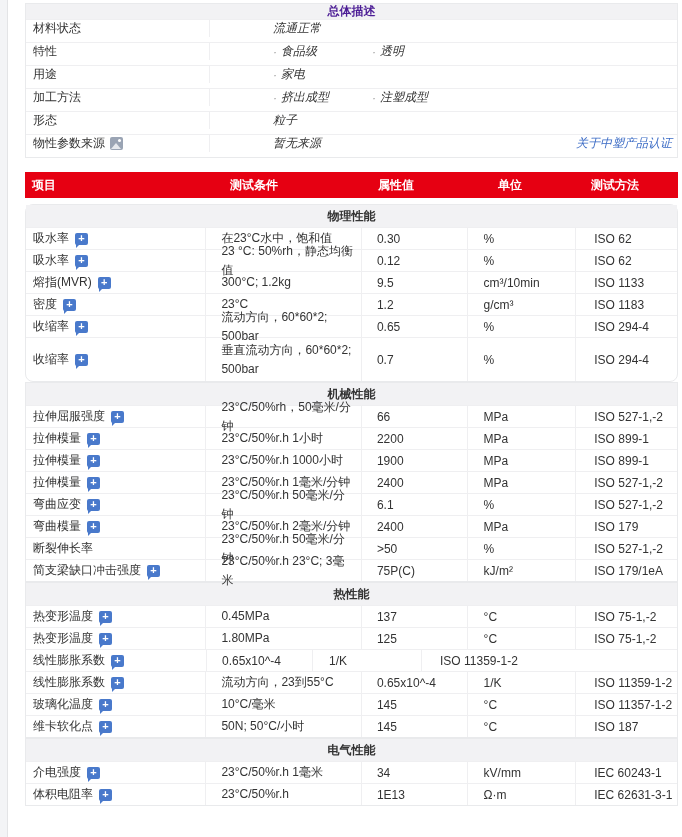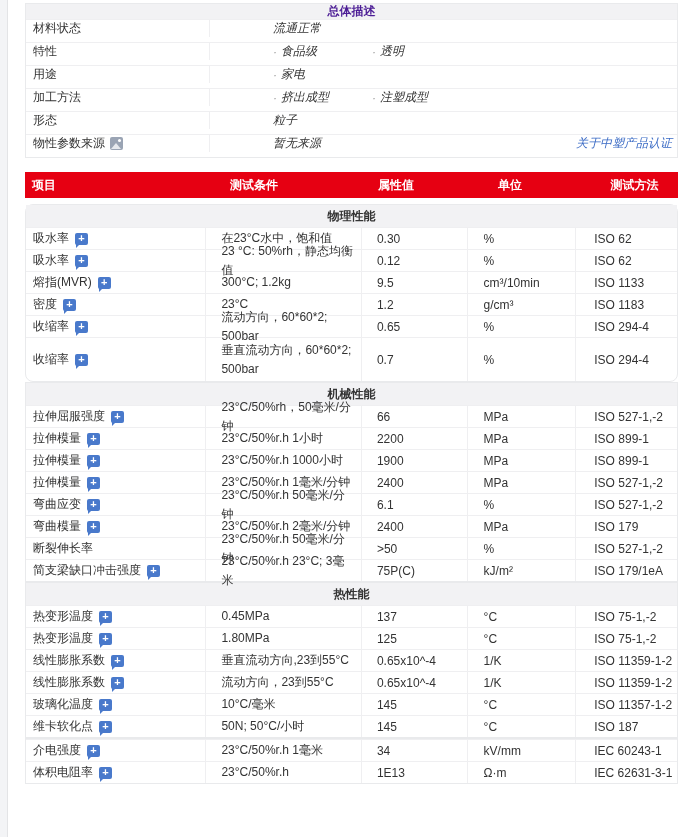--- a/index.html
+++ b/index.html
@@ -34,21 +34,21 @@
     border-left:5px solid transparent; border-right:5px solid transparent;
     border-bottom:6px solid #e6e9ee; }
 
   
   .phead { margin-top:14px; height:26px; background:#e60012; display:flex;
     align-items:center; color:#fff; font-size:12px; font-weight:bold; }
   .phead .hc1 { width:181px; padding-left:7px; }
   .phead .hc2 { width:156px; padding-left:24px; }
   .phead .hc3 { width:106px; padding-left:16px; }
   .phead .hc4 { width:109px; padding-left:30px; }
-  .phead .hc5 { width:101px; padding-left:14px;text-align:center; }
+  .phead .hc5 { width:101px; padding-left:14px; }
 
   
   .section { border:1px solid #e9eaec; background:#fff; }
   .section:first-of-type { margin-top:6px;border-radius:8px; }
   .sec-title { height:22px; line-height:22px; background:#f2f2f4; text-align:center;
     font-size:12px; font-weight:bold; color:#333; }
   .prow { display:flex; height:22px; border-top:1px solid #efeff1; align-items:stretch; }
   .prow.tall { height:44px; }
   .cell { font-size:12px; display:flex; align-items:center; border-right:1px solid #efeff1; }
   .cell:last-child { border-right:none; }
@@ -326,21 +326,20 @@
           <div class="cell c2">1.80MPa</div>
           <div class="cell c3">125</div>
           <div class="cell c4">°C</div>
           <div class="cell c5">ISO 75-1,-2</div>
         </div>
         <div class="prow">
           <div class="cell c1">
             <span>线性膨胀系数</span>
             <span class="add-icon"></span>
           </div>
-          <div class="cell c2">垂直流动方向,23到55°C</div>
           <div class="cell c3">0.65x10^-4</div>
           <div class="cell c4">1/K</div>
           <div class="cell c5">ISO 11359-1-2</div>
         </div>
         <div class="prow">
           <div class="cell c1">
             <span>线性膨胀系数</span>
             <span class="add-icon"></span>
           </div>
           <div class="cell c2">流动方向，23到55°C</div>
@@ -363,20 +362,21 @@
             <span>维卡软化点</span>
             <span class="add-icon"></span>
           </div>
           <div class="cell c2">50N;  50°C/小时</div>
           <div class="cell c3">145</div>
           <div class="cell c4">°C</div>
           <div class="cell c5">ISO 187</div>
         </div>
       </div>
       <div class="section">
+        <div class="sec-title">电气性能</div>
         <div class="prow">
           <div class="cell c1">
             <span>介电强度</span>
             <span class="add-icon"></span>
           </div>
           <div class="cell c2">23°C/50%r.h 1毫米</div>
           <div class="cell c3">34</div>
           <div class="cell c4">kV/mm</div>
           <div class="cell c5">IEC 60243-1</div>
         </div>

